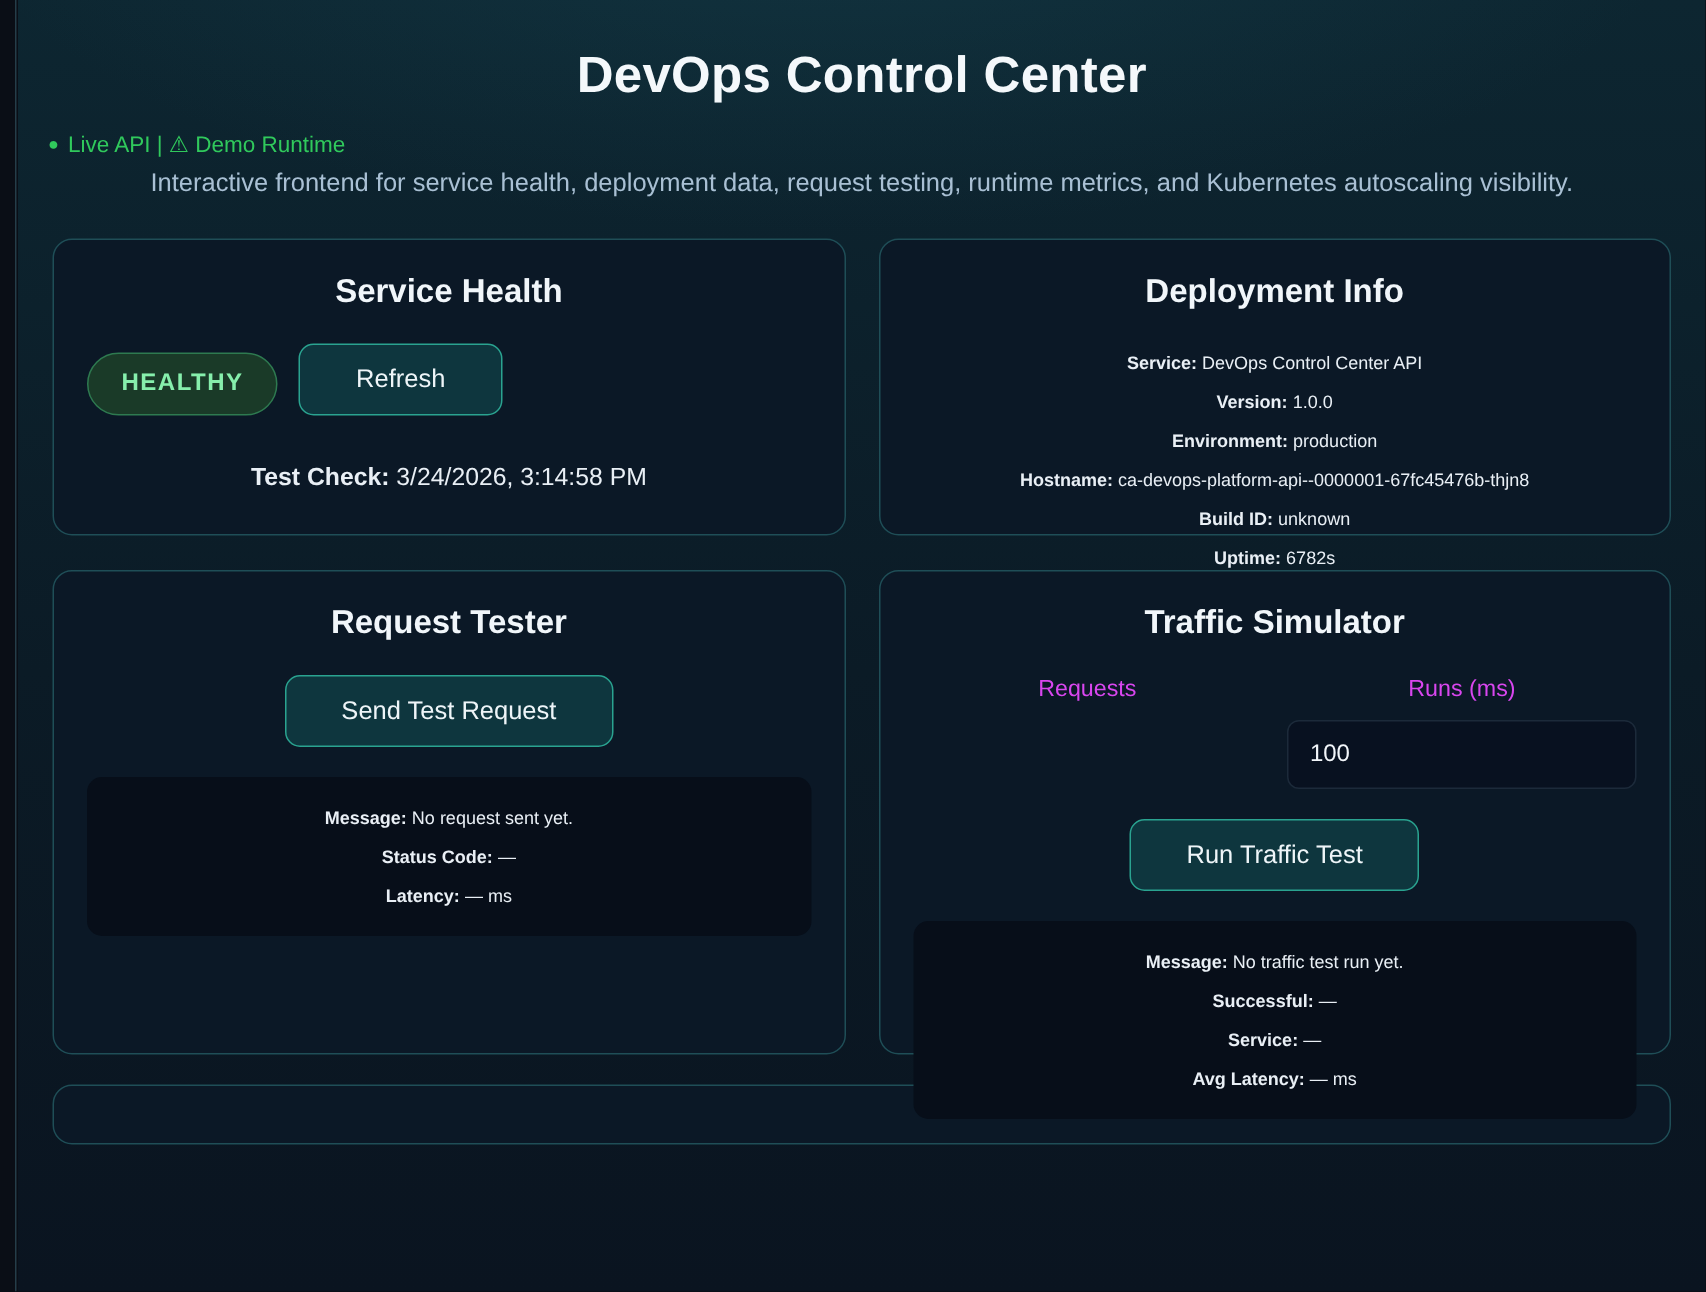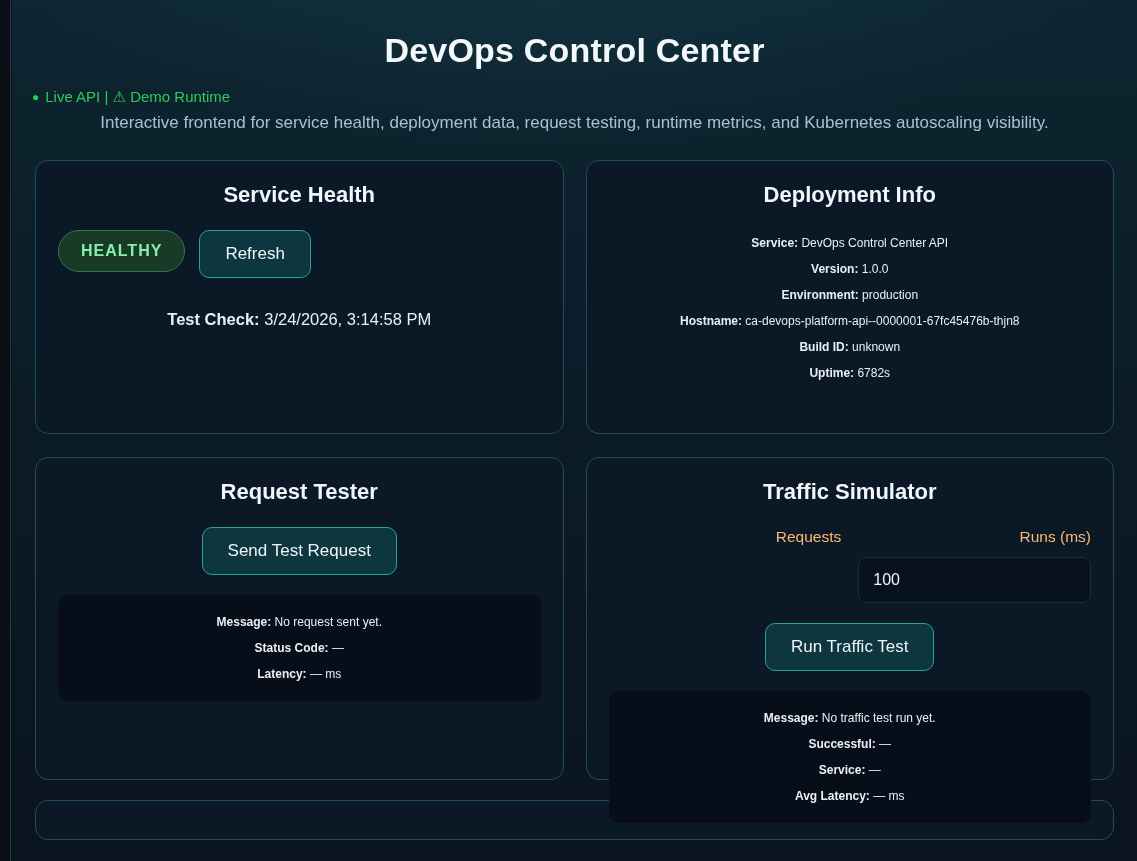--- a/index.html
+++ b/index.html
@@ -47,45 +47,45 @@
     display: grid;
     grid-template-columns: 1fr 1fr;
     gap: 23px 22px;
   }
   .card {
     background: #0b1826;
     border: 1px solid #1f4e57;
     border-radius: 13px;
     padding: 20px 22px;
   }
-  .card.r1 { height: 274px; }
+  .card.r1 { height: 198px; }
   .card.r2 { height: 323px; }
   .card-title {
     margin: 0 0 22px 0; text-align: center;
     font-size: 22px; line-height: 27px; font-weight: 700;
     color: #f1f6fa;
   }
-  .badge-row { display: flex; align-items: flex-start; gap: 14px; }
+  .badge-row { display: flex; align-items: flex-end; gap: 14px; }
   .badge {
     display: inline-block;
     background: #1a3a28;
     border: 1px solid #2e7a50;
     color: #86efac;
     font-weight: 700; font-size: 16px; letter-spacing: 1px;
     padding: 11px 22px;
     border-radius: 999px;
   }
   .btn {
     display: inline-block;
     background: #0e363e;
     border: 1px solid #2aa390;
     color: #eef5f8;
     font-size: 17px;
     font-family: "Liberation Sans", sans-serif;
-    padding: 13px 25px;
+    padding: 13px 37px;
     border-radius: 10px;
     cursor: pointer;
   }
   .btn.center { display: block; margin: 0 auto; }
   .kv-line {
     text-align: center;
     font-size: 12px; line-height: 26px;
     color: #e9eff5;
   }
   .kv-line b { font-weight: 700; }
@@ -94,23 +94,23 @@
     margin-top: 20px;
     background: #070e19;
     border-radius: 10px;
     padding: 14px 12px;
   }
   .io-grid {
     display: grid; grid-template-columns: 1fr 1fr; gap: 12px 17px;
     margin-bottom: 20px;
   }
   .io-label {
-    text-align: right;
+    text-align: center;
     font-size: 15.5px; line-height: 19px;
-    color: #fdba74;
+    color: #d946ef;
     margin-bottom: 11px;
   }
   .text-input {
     width: 100%;
     background: #081120;
     border: 1px solid #1c2a3a;
     border-radius: 8px;
     color: #f2f6fa;
     font-size: 16px;
     font-family: "Liberation Sans", sans-serif;

